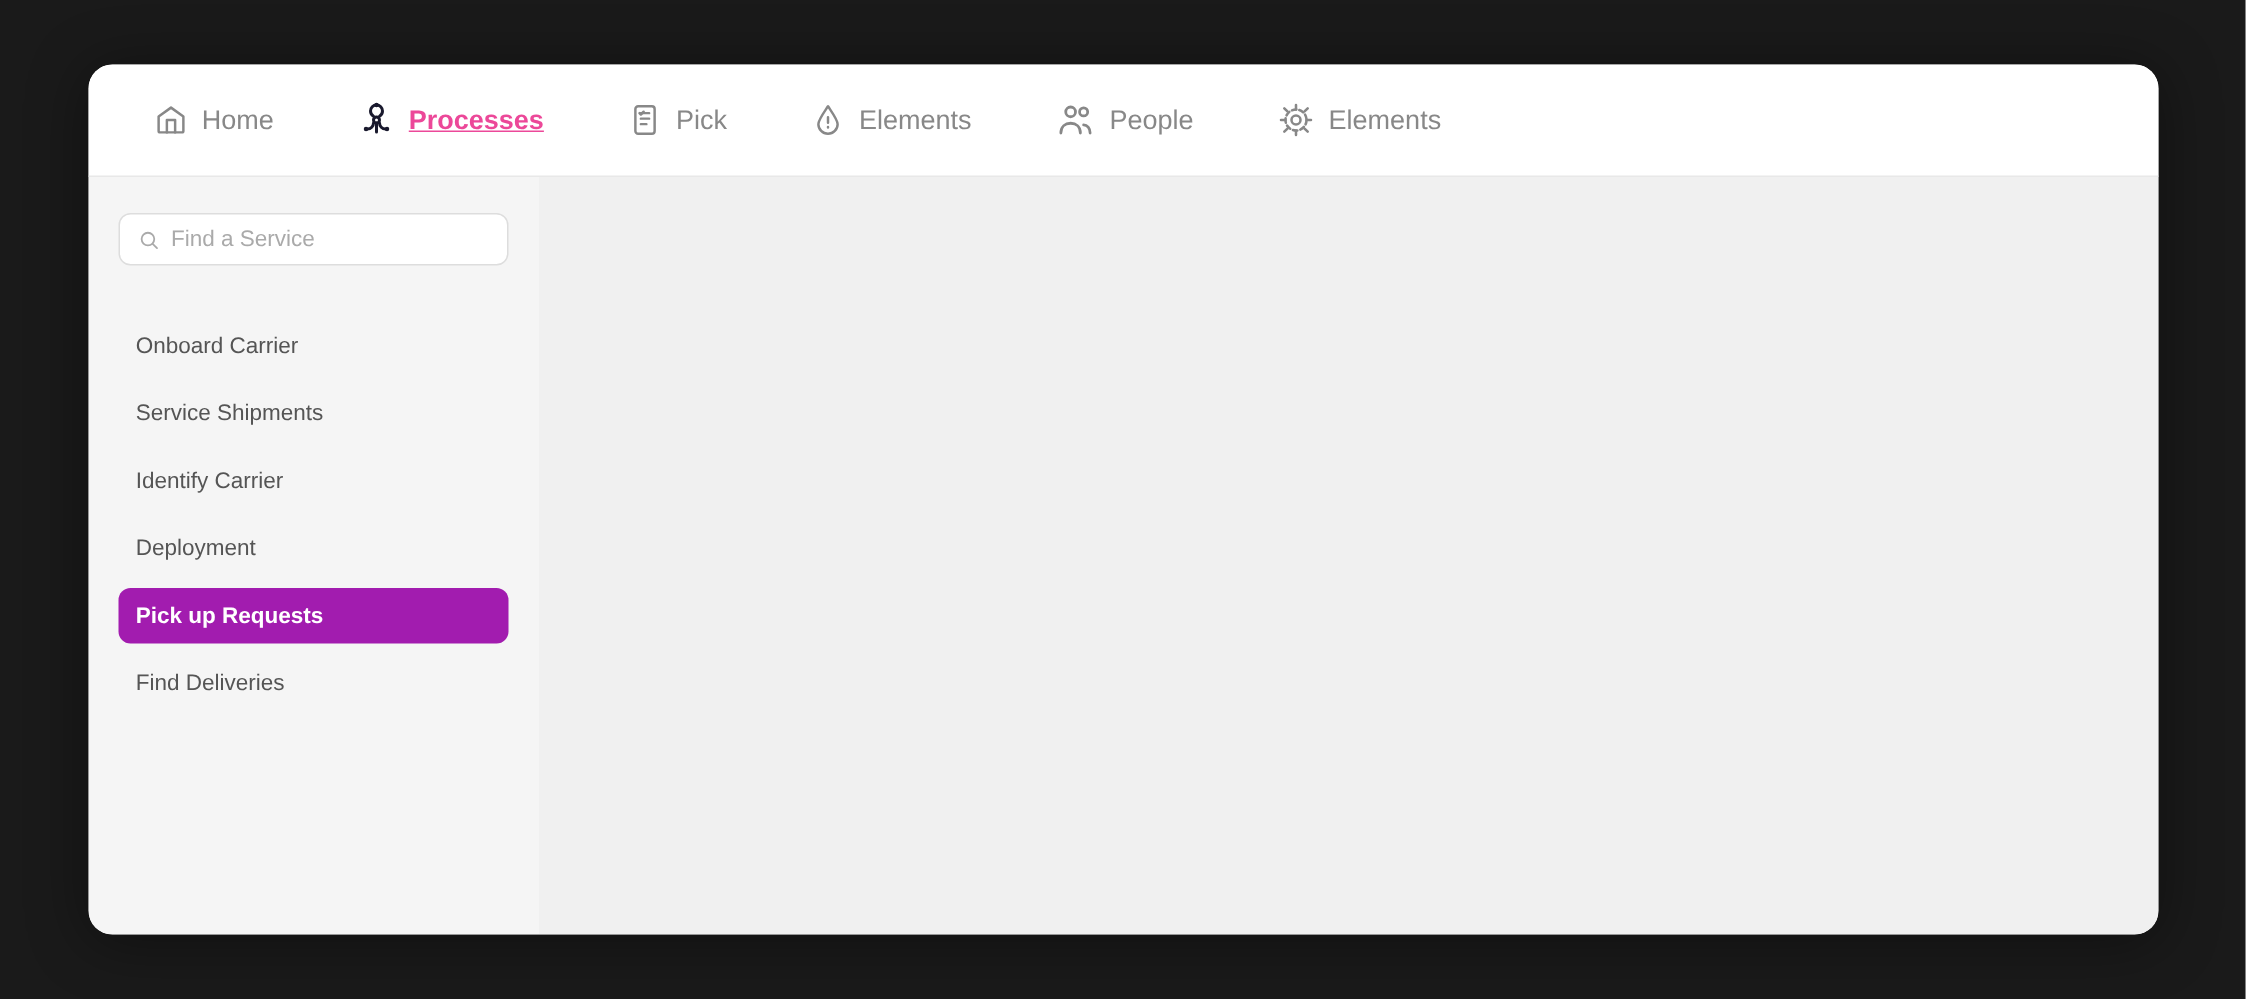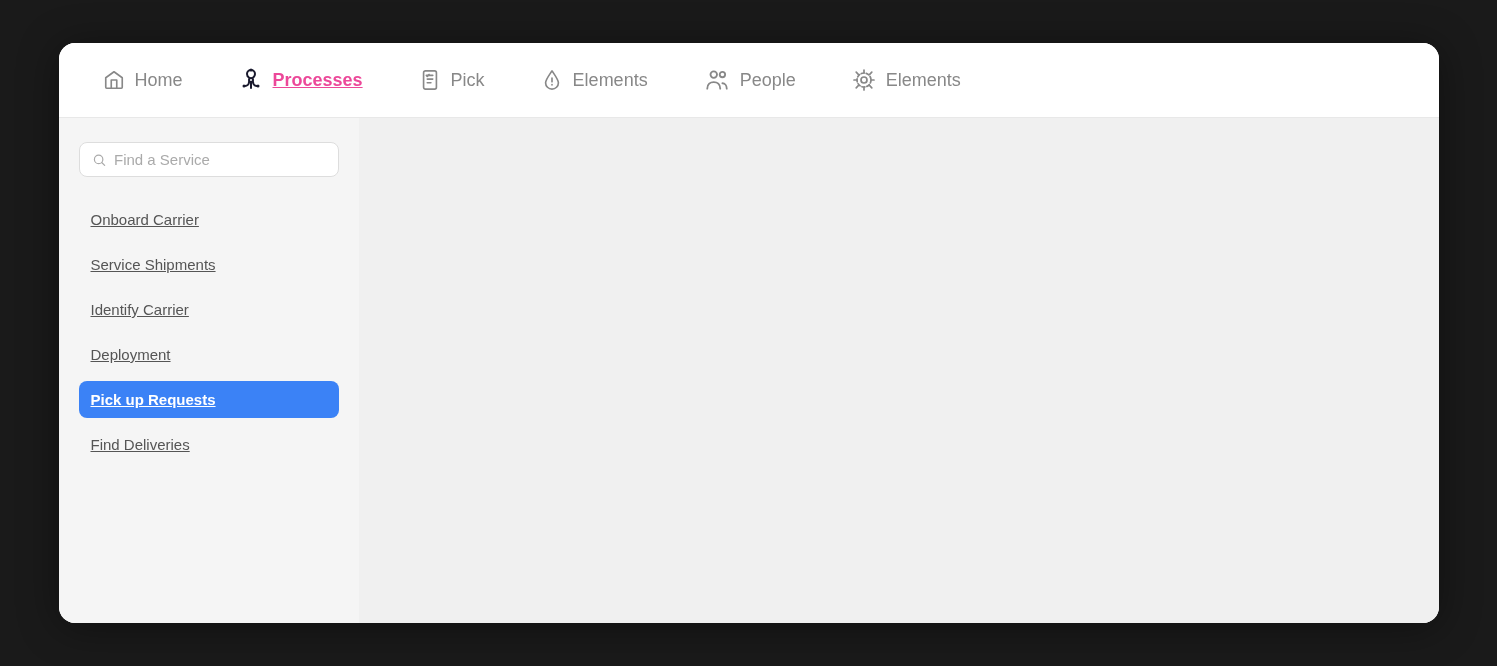--- a/index.html
+++ b/index.html
@@ -83,21 +83,21 @@
     }
 
     .search-box {
       display: flex;
       align-items: center;
       background: #ffffff;
       border: 1px solid #ddd;
       border-radius: 8px;
       padding: 8px 12px;
       gap: 8px;
-      margin-bottom: 16px;
+      margin-bottom: 27px;
     }
 
     .search-box input {
       border: none;
       outline: none;
       background: transparent;
       font-size: 15px;
       color: #aaa;
       width: 100%;
     }
@@ -114,25 +114,24 @@
       padding-left: 4px;
     }
 
     .sidebar-item {
       padding: 10px 12px;
       border-radius: 8px;
       font-size: 15px;
       color: #555;
       cursor: pointer;
       font-weight: 400;
-      text-decoration: underline;
     }
 
     .sidebar-item.active {
-      background: #3b82f6;
+      background: #a21caf;
       color: #ffffff;
       font-weight: 700;
     }
 
     
     .main-content {
       flex: 1;
       background: #f0f0f0;
     }
   </style>

